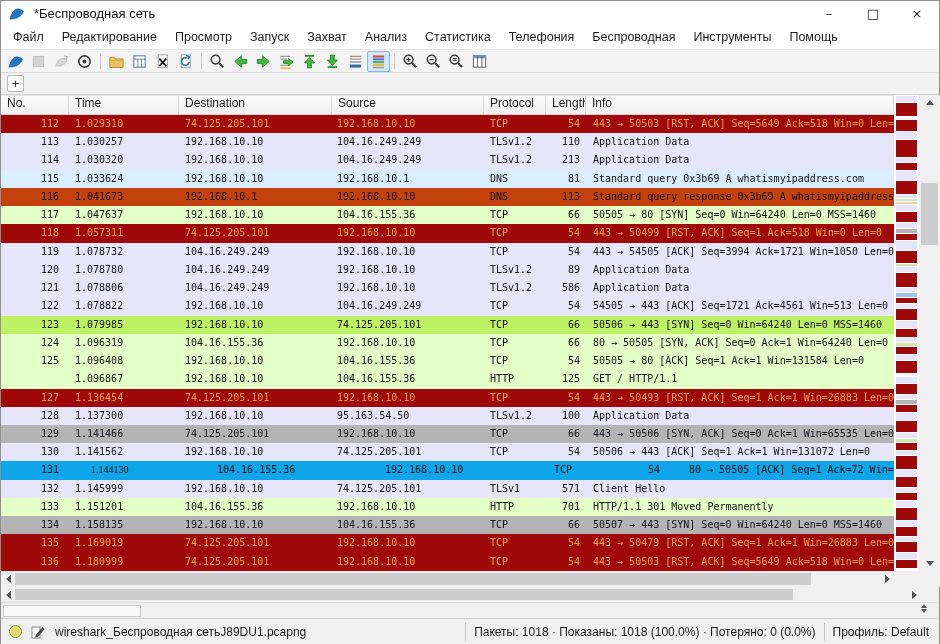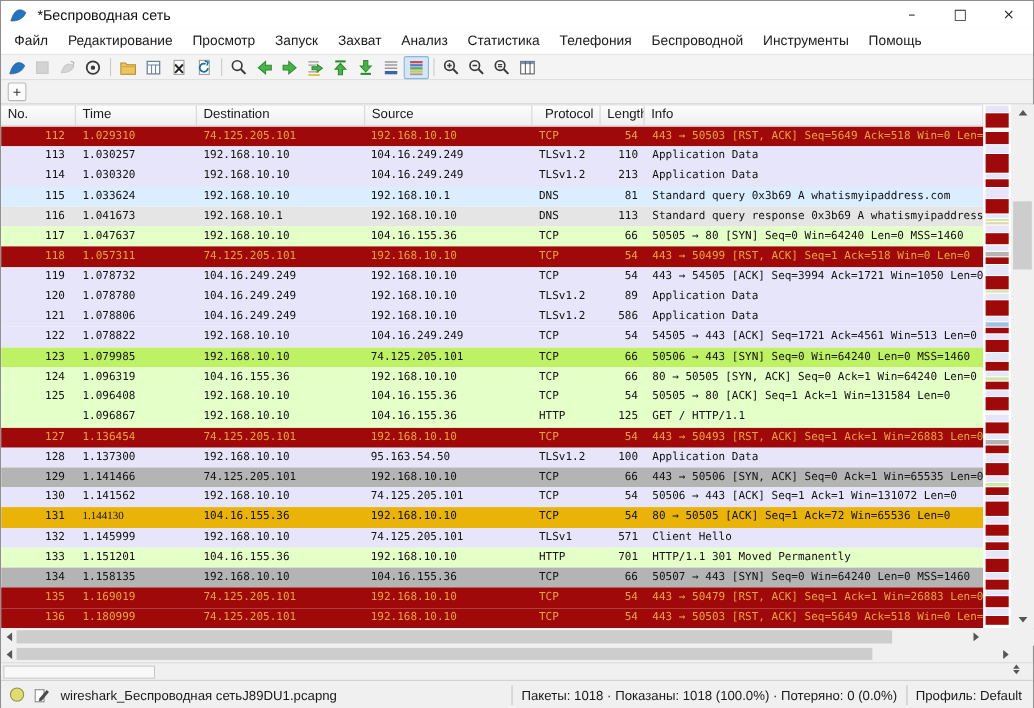--- a/index.html
+++ b/index.html
@@ -108,21 +108,21 @@
 
   <div class="menubar" id="menubar">
       <div class="menu-item">Файл</div>
       <div class="menu-item">Редактирование</div>
       <div class="menu-item">Просмотр</div>
       <div class="menu-item">Запуск</div>
       <div class="menu-item">Захват</div>
       <div class="menu-item">Анализ</div>
       <div class="menu-item">Статистика</div>
       <div class="menu-item">Телефония</div>
-      <div class="menu-item">Беспроводной</div>
+      <div class="menu-item">Беспроводная</div>
       <div class="menu-item">Инструменты</div>
       <div class="menu-item">Помощь</div>
     </div>
 
   <div class="toolbar" id="toolbar">
       <div class="tbtn">
         <svg viewBox="0 0 18 18">
           <path d="M2 15 C5 3.5 11 1.5 16.5 7 C13.5 13.5 8 15 2 15Z" fill="#2574c0" stroke="#1b5a98" stroke-width="0.6"></path>
         </svg>
       </div>
@@ -253,21 +253,21 @@
 
   <div class="filterbar">
     <div class="plus-btn">+</div>
   </div>
 
   <div class="thead" id="thead">
       <div class="th" style="width: 68px;">No.</div>
       <div class="th" style="width: 110px;">Time</div>
       <div class="th" style="width: 153px;">Destination</div>
       <div class="th" style="width: 152px;">Source</div>
-      <div class="th" style="width: 62px; text-align: center;">Protocol</div>
+      <div class="th" style="width: 62px;">Protocol</div>
       <div class="th" style="width: 40px;">Length</div>
       <div class="th" style="width: 308px;">Info</div>
     </div>
   <div class="rows" id="rows">
       <div class="prow" style="background: rgb(160, 9, 9); color: rgb(232, 163, 61);">
         <div class="pc c0" style="width: 68px;">112</div>
         <div class="pc c1" style="width: 110px;">1.029310</div>
         <div class="pc c2" style="width: 152px;">74.125.205.101</div>
         <div class="pc c3" style="width: 153px;">192.168.10.10</div>
         <div class="pc c4" style="width: 62px;">TCP</div>
@@ -294,21 +294,21 @@
       </div>
       <div class="prow" style="background: rgb(218, 238, 255); color: rgb(18, 18, 18);">
         <div class="pc c0" style="width: 68px;">115</div>
         <div class="pc c1" style="width: 110px;">1.033624</div>
         <div class="pc c2" style="width: 152px;">192.168.10.10</div>
         <div class="pc c3" style="width: 153px;">192.168.10.1</div>
         <div class="pc c4" style="width: 62px;">DNS</div>
         <div class="pc c5" style="width: 40px;">81</div>
         <div class="pc c6" style="width: 308px;">Standard query 0x3b69 A whatismyipaddress.com</div>
       </div>
-      <div class="prow" style="background: #e5e5e5; color: rgb(18, 18, 18);">
+      <div class="prow" style="background: #c2410c; color: rgb(18, 18, 18);">
         <div class="pc c0" style="width: 68px;">116</div>
         <div class="pc c1" style="width: 110px;">1.041673</div>
         <div class="pc c2" style="width: 152px;">192.168.10.1</div>
         <div class="pc c3" style="width: 153px;">192.168.10.10</div>
         <div class="pc c4" style="width: 62px;">DNS</div>
         <div class="pc c5" style="width: 40px;">113</div>
         <div class="pc c6" style="width: 308px;">Standard query response 0x3b69 A whatismyipaddress.com</div>
       </div>
       <div class="prow" style="background: rgb(228, 255, 199); color: rgb(18, 18, 18);">
         <div class="pc c0" style="width: 68px;">117</div>
@@ -429,21 +429,21 @@
       </div>
       <div class="prow" style="background: rgb(230, 229, 250); color: rgb(18, 18, 18);">
         <div class="pc c0" style="width: 68px;">130</div>
         <div class="pc c1" style="width: 110px;">1.141562</div>
         <div class="pc c2" style="width: 152px;">192.168.10.10</div>
         <div class="pc c3" style="width: 153px;">74.125.205.101</div>
         <div class="pc c4" style="width: 62px;">TCP</div>
         <div class="pc c5" style="width: 40px;">54</div>
         <div class="pc c6" style="width: 308px;">50506 → 443 [ACK] Seq=1 Ack=1 Win=131072 Len=0</div>
       </div>
-      <div class="prow" style="background: #eab308; color: rgb(18, 18, 18);">
+      <div class="prow" style="background: #0ea5e9; color: rgb(18, 18, 18); gap: 16px;">
         <div class="pc c0" style="width: 68px;">131</div>
         <div class="pc c1" style="width: 110px; font-family: Liberation Serif, serif;">1.144130</div>
         <div class="pc c2" style="width: 152px;">104.16.155.36</div>
         <div class="pc c3" style="width: 153px;">192.168.10.10</div>
         <div class="pc c4" style="width: 62px;">TCP</div>
         <div class="pc c5" style="width: 40px;">54</div>
         <div class="pc c6" style="width: 308px;">80 → 50505 [ACK] Seq=1 Ack=72 Win=65536 Len=0</div>
       </div>
       <div class="prow" style="background: rgb(230, 229, 250); color: rgb(18, 18, 18);">
         <div class="pc c0" style="width: 68px;">132</div>

